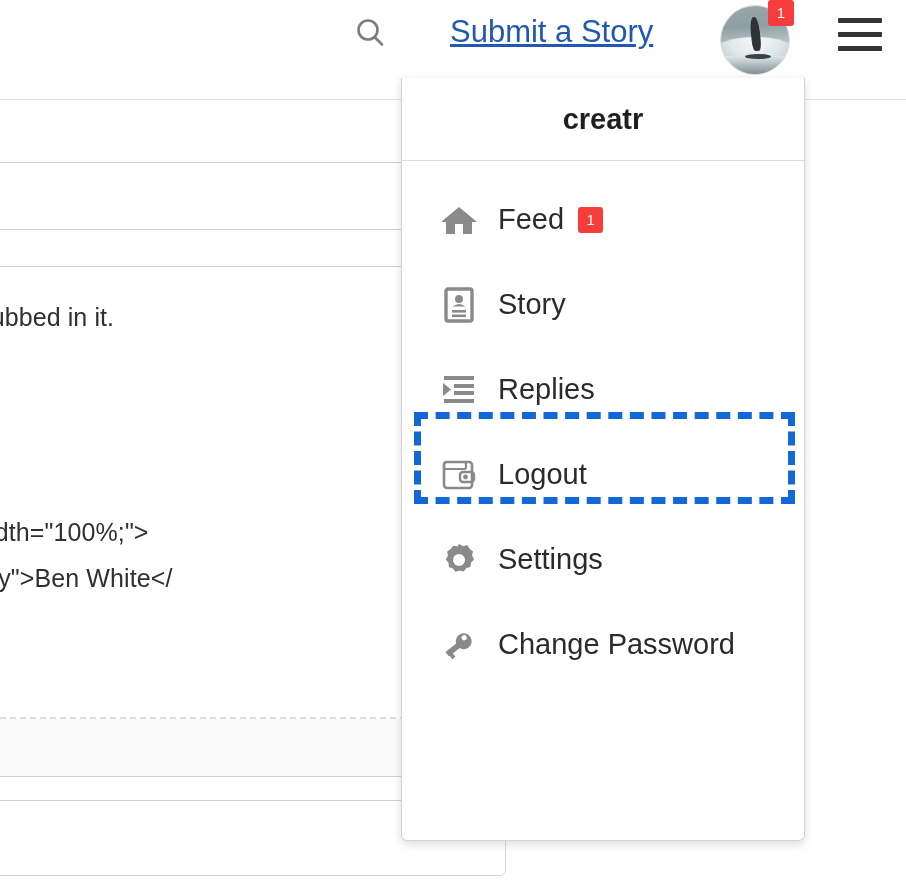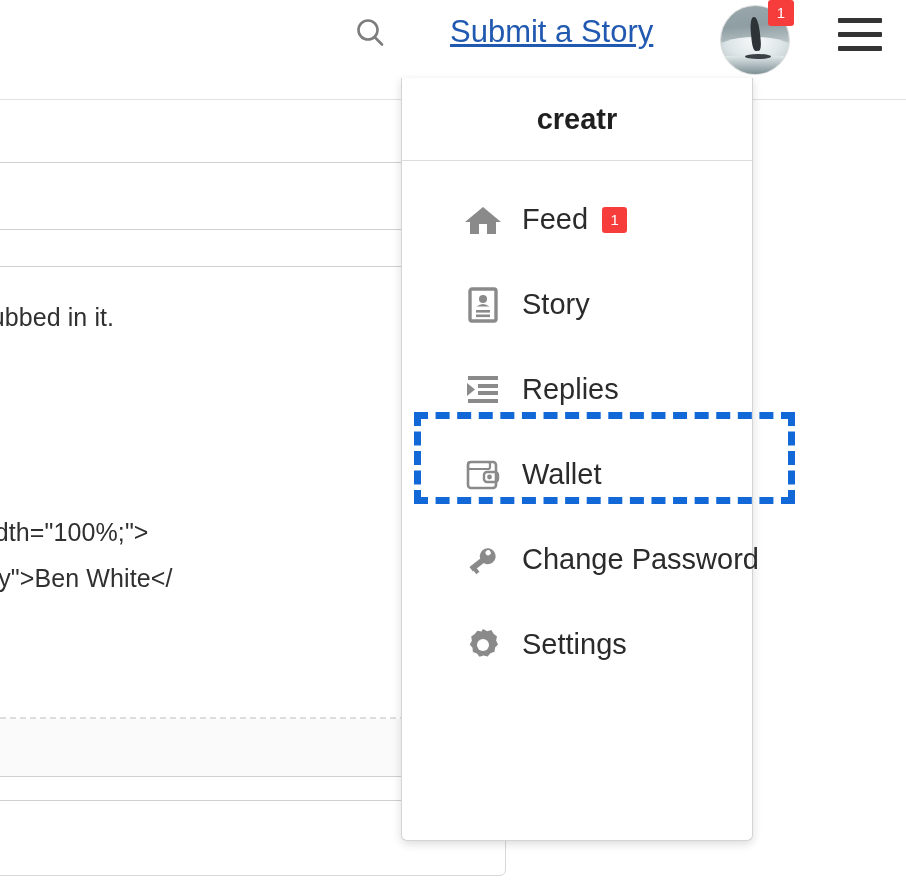--- a/index.html
+++ b/index.html
@@ -129,36 +129,36 @@
     background: #343434; border-radius: 1px;
   }
   .hamburger span:nth-child(1) { top: 3px; }
   .hamburger span:nth-child(2) { top: 17px; }
   .hamburger span:nth-child(3) { top: 31px; }
 
   
   .dropdown {
     position: absolute;
     left: 401px; top: 78px;
-    width: 352px; height: 763px;
+    width: 404px; height: 763px;
     background: #ffffff;
     border: 1px solid #d4d4d4;
     border-top: none;
     border-radius: 0 0 6px 6px;
     box-shadow: 0 3px 10px rgba(0,0,0,.14);
     z-index: 10;
   }
   .dd-header {
     height: 83px;
     display: flex; align-items: center; justify-content: center;
     border-bottom: 1px solid #dcdcdc;
   }
   .dd-title { font-size: 29px; font-weight: bold; color: #1f1f1f; }
 
-  .dd-list { padding-top: 16px; padding-left: 24px; }
+  .dd-list { padding-top: 16px; }
   .dd-item {
     position: relative;
     display: flex; align-items: center;
     height: 85px;
     padding-left: 34px;
     cursor: pointer;
   }
   .dd-icon {
     width: 46px; height: 46px;
     flex: 0 0 46px;
@@ -281,46 +281,46 @@
 
       <div class="dd-item">
         <span class="dd-icon">
           <svg width="42" height="42" viewBox="0 0 42 42">
             <rect x="6" y="8" width="28" height="26" rx="3" fill="none" stroke="#8a8a8a" stroke-width="2.6"></rect>
             <rect x="6" y="8" width="22" height="7" rx="2" fill="none" stroke="#8a8a8a" stroke-width="2.2"></rect>
             <rect x="22" y="18" width="14" height="10" rx="3" fill="none" stroke="#8a8a8a" stroke-width="2.4"></rect>
             <circle cx="27.5" cy="23" r="2.4" fill="#8a8a8a"></circle>
           </svg>
         </span>
-        <span class="dd-label">Wallet</span>
+        <span class="dd-label">Logout</span>
+      </div>
+
+      <div class="dd-item">
+        <span class="dd-icon">
+          <svg width="42" height="42" viewBox="0 0 42 42">
+            <path d="M21 5 l4.2 2.2 4.1 -1.1 2.3 3.7 3.4 2.6 -0.9 4.2 1.9 3.8 -2.9 3.2 -0.6 4.2 -4.1 1.4 -2.8 3.2 -4.1 -1 -4 1.3 -2.6 -3.3 -4 -1.5 -0.4 -4.2 -2.7 -3.3 2.1 -3.7 -0.7 -4.2 3.6 -2.4 2.5 -3.4 4.1 0.9 Z" fill="#8a8a8a"></path>
+            <circle cx="21" cy="21" r="6" fill="#ffffff"></circle>
+          </svg>
+        </span>
+        <span class="dd-label">Settings</span>
       </div>
 
       <div class="dd-item">
         <span class="dd-icon">
           <svg width="42" height="42" viewBox="0 0 42 42">
             <g transform="rotate(-38 21 21)">
               <circle cx="27" cy="21" r="8" fill="#8a8a8a"></circle>
               <circle cx="29.5" cy="18.5" r="2.6" fill="#ffffff"></circle>
               <rect x="6" y="18.2" width="15" height="5.6" fill="#8a8a8a"></rect>
               <rect x="7" y="23" width="4" height="5" fill="#8a8a8a"></rect>
             </g>
           </svg>
         </span>
         <span class="dd-label">Change Password</span>
       </div>
 
-      <div class="dd-item">
-        <span class="dd-icon">
-          <svg width="42" height="42" viewBox="0 0 42 42">
-            <path d="M21 5 l4.2 2.2 4.1 -1.1 2.3 3.7 3.4 2.6 -0.9 4.2 1.9 3.8 -2.9 3.2 -0.6 4.2 -4.1 1.4 -2.8 3.2 -4.1 -1 -4 1.3 -2.6 -3.3 -4 -1.5 -0.4 -4.2 -2.7 -3.3 2.1 -3.7 -0.7 -4.2 3.6 -2.4 2.5 -3.4 4.1 0.9 Z" fill="#8a8a8a"></path>
-            <circle cx="21" cy="21" r="6" fill="#ffffff"></circle>
-          </svg>
-        </span>
-        <span class="dd-label">Settings</span>
-      </div>
-
 
     </div>
   </div>
 
   <div class="highlight-box"></div>
 
 </div>
 
 </body></html>

